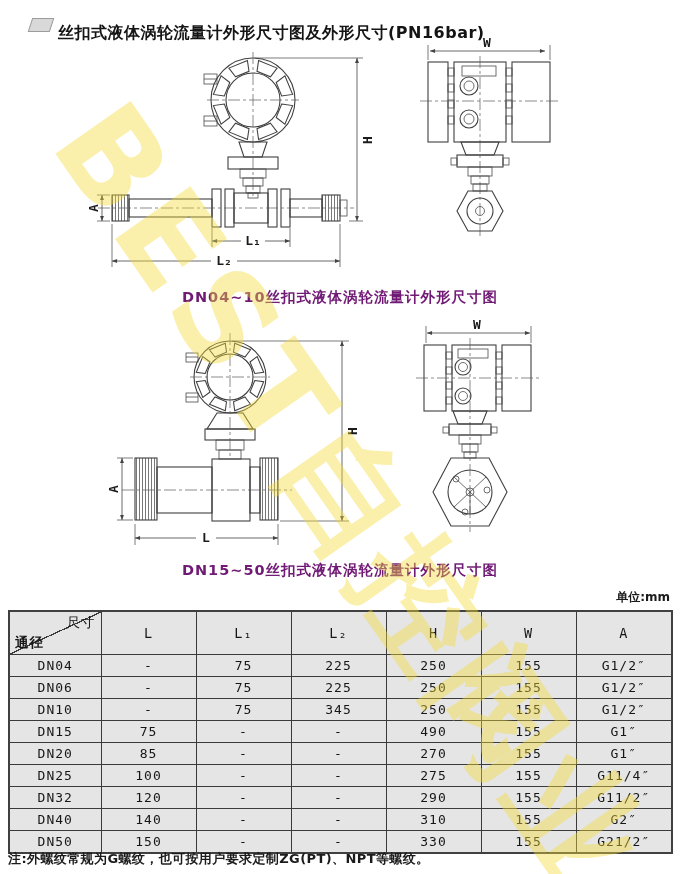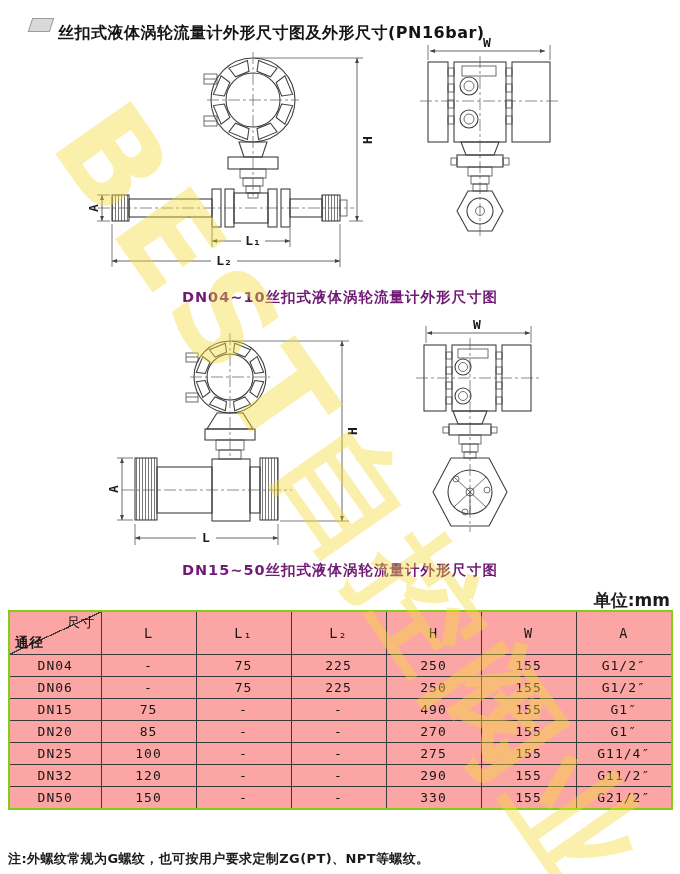--- a/index.html
+++ b/index.html
@@ -11,21 +11,21 @@
              background:#d9d9d9;border:1px solid #9c9c9c;transform:skewX(-18deg);}
   .page-title{position:absolute;left:58px;top:11px;font-size:16px;font-weight:bold;
               letter-spacing:0.5px;color:#141414;white-space:nowrap;margin-top:12px;}
 
   
   .caption{position:absolute;left:0;width:680px;text-align:center;font-size:14.5px;
            font-weight:bold;color:#701a75;letter-spacing:1px;}
   #cap1{top:288px;} #cap2{top:561px;}
 
   
-  .unit-label{position:absolute;right:10px;top:589px;font-size:17px;font-weight:bold;}
+  .unit-label{position:absolute;right:10px;top:589px;font-size:12px;font-weight:bold;}
   .note{position:absolute;left:8px;top:850px;font-size:13px;font-weight:bold;
         letter-spacing:0.4px;white-space:nowrap;}
 
   
   #drawings{position:absolute;left:0;top:0;pointer-events:none;}
   .ol{fill:none;stroke:#3f3f3f;stroke-width:1.1;}
   .fine{fill:none;stroke:#4a4a4a;stroke-width:0.8;}
   .hatched{fill:url(#hatch);stroke:#3f3f3f;stroke-width:1.1;}
   .cl{stroke:#5a5a5a;stroke-width:0.7;stroke-dasharray:12 3 3 3;fill:none;}
   .dim{stroke:#444;stroke-width:0.8;marker-start:url(#ar);marker-end:url(#ar);}
@@ -33,21 +33,21 @@
   .dlabel{font:bold 13px "DejaVu Sans Mono",monospace;fill:#1b1b1b;}
   .gearwin path{fill:none;stroke:#3f3f3f;stroke-width:1.05;}
 
   
   .watermark{position:absolute;left:152px;top:72px;z-index:5;pointer-events:none;
              font-size:126px;font-weight:bold;letter-spacing:8px;white-space:nowrap;
              color:rgba(242,219,58,0.42);transform:rotate(55deg);transform-origin:left top;}
 
   
   #spec-table{position:absolute;left:8px;top:610px;width:663px;border-collapse:collapse;
-              table-layout:fixed;border:2px solid #84cc16;background:#fca5a5;}
+              table-layout:fixed;border:2px solid #404040;background:#e5e5e5;}
   #spec-table th,#spec-table td{border:1px solid #3a3a3a;text-align:center;padding:0;
               font:13px "DejaVu Sans Mono","Liberation Mono",monospace;color:#161616;
               height:21px;letter-spacing:1px;overflow:hidden;}
   #spec-table thead th{height:42px;font-size:13.5px;}
   th.corner{position:relative;
      background-image:linear-gradient(to bottom right,
         transparent calc(50% - 0.6px), #3a3a3a calc(50% - 0.6px),
         #3a3a3a calc(50% + 0.6px), transparent calc(50% + 0.6px));}
   th.corner .c-tr{position:absolute;top:2px;right:5px;font-weight:normal;letter-spacing:1px;}
   th.corner .c-bl{position:absolute;bottom:2px;left:5px;font-weight:bold;letter-spacing:1px;}
@@ -292,20 +292,29 @@
         <tr>
           <td>DN06</td>
           <td>-</td>
           <td>75</td>
           <td>225</td>
           <td>250</td>
           <td>155</td>
           <td>G1/2″</td>
         </tr>
         <tr>
+          <td>DN10</td>
+          <td>-</td>
+          <td>75</td>
+          <td>345</td>
+          <td>250</td>
+          <td>155</td>
+          <td>G1/2″</td>
+        </tr>
+        <tr>
           <td>DN15</td>
           <td>75</td>
           <td>-</td>
           <td>-</td>
           <td>490</td>
           <td>155</td>
           <td>G1″</td>
         </tr>
         <tr>
           <td>DN20</td>
@@ -328,20 +337,29 @@
         <tr>
           <td>DN32</td>
           <td>120</td>
           <td>-</td>
           <td>-</td>
           <td>290</td>
           <td>155</td>
           <td>G11/2″</td>
         </tr>
         <tr>
+          <td>DN40</td>
+          <td>140</td>
+          <td>-</td>
+          <td>-</td>
+          <td>310</td>
+          <td>155</td>
+          <td>G2″</td>
+        </tr>
+        <tr>
           <td>DN50</td>
           <td>150</td>
           <td>-</td>
           <td>-</td>
           <td>330</td>
           <td>155</td>
           <td>G21/2″</td>
         </tr>
       </tbody>
   </table>

